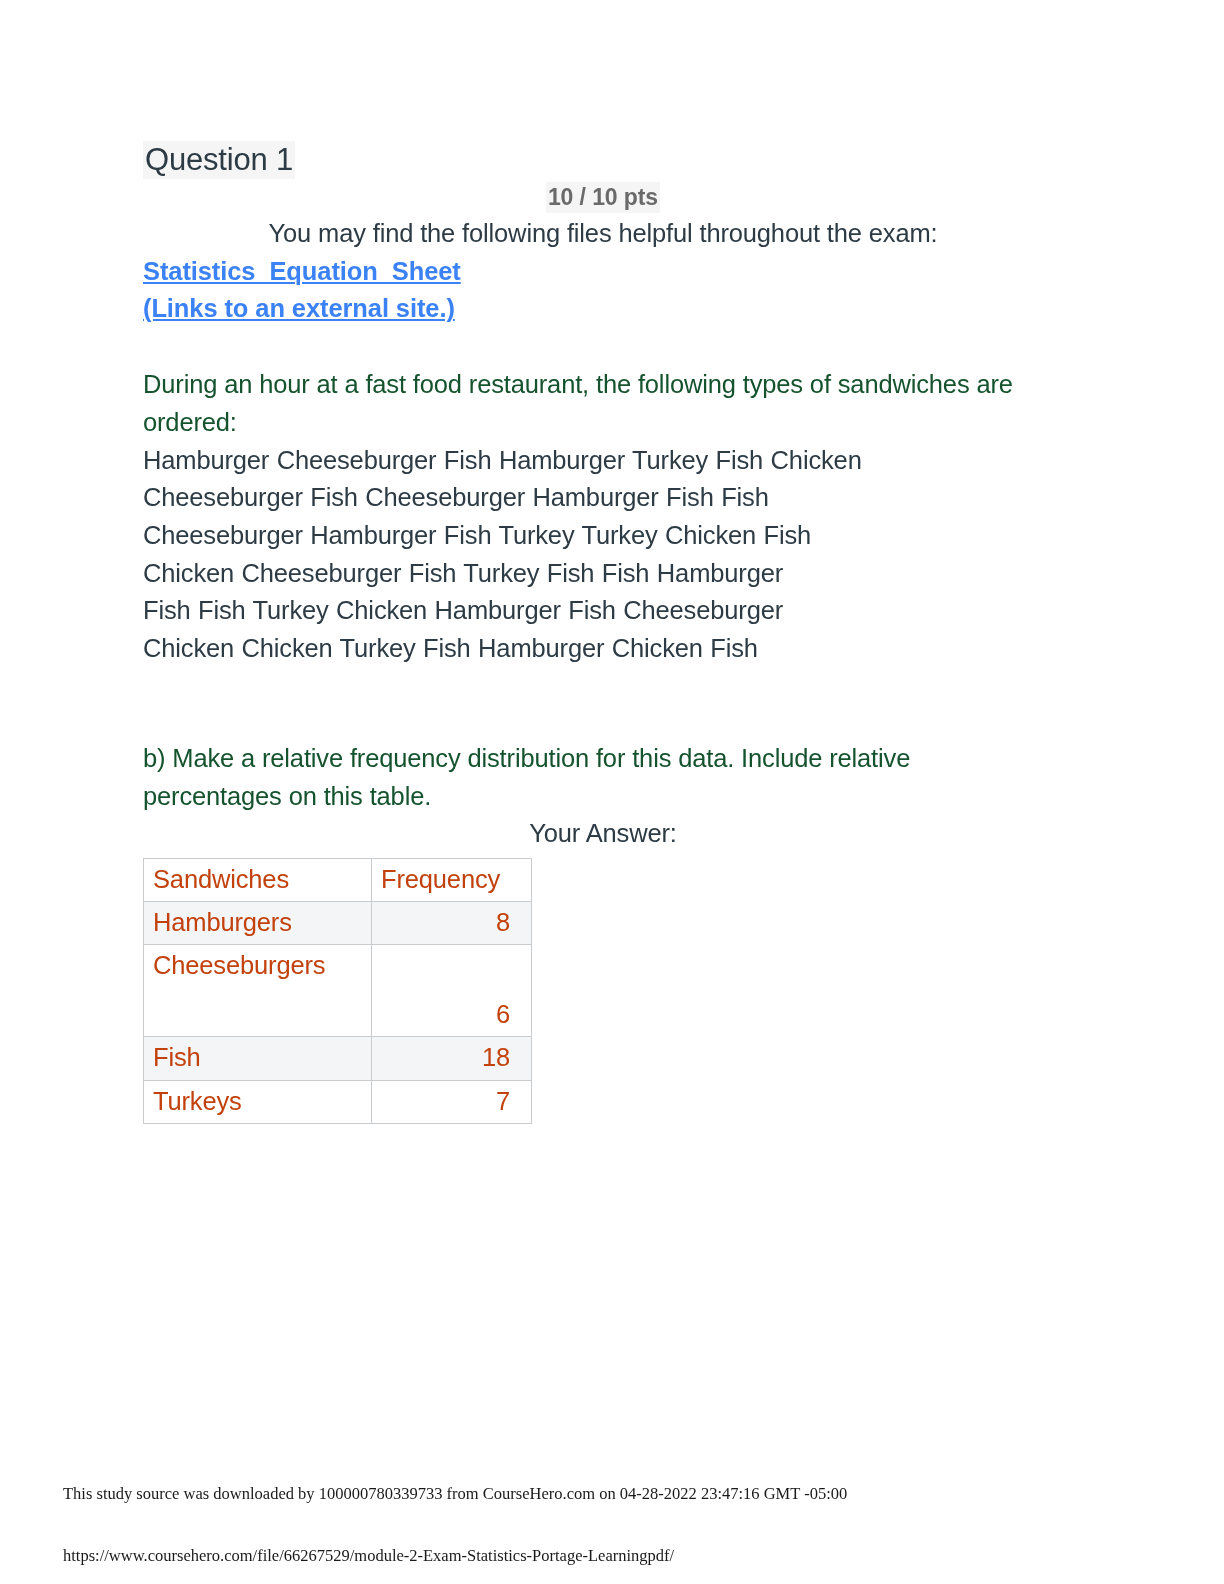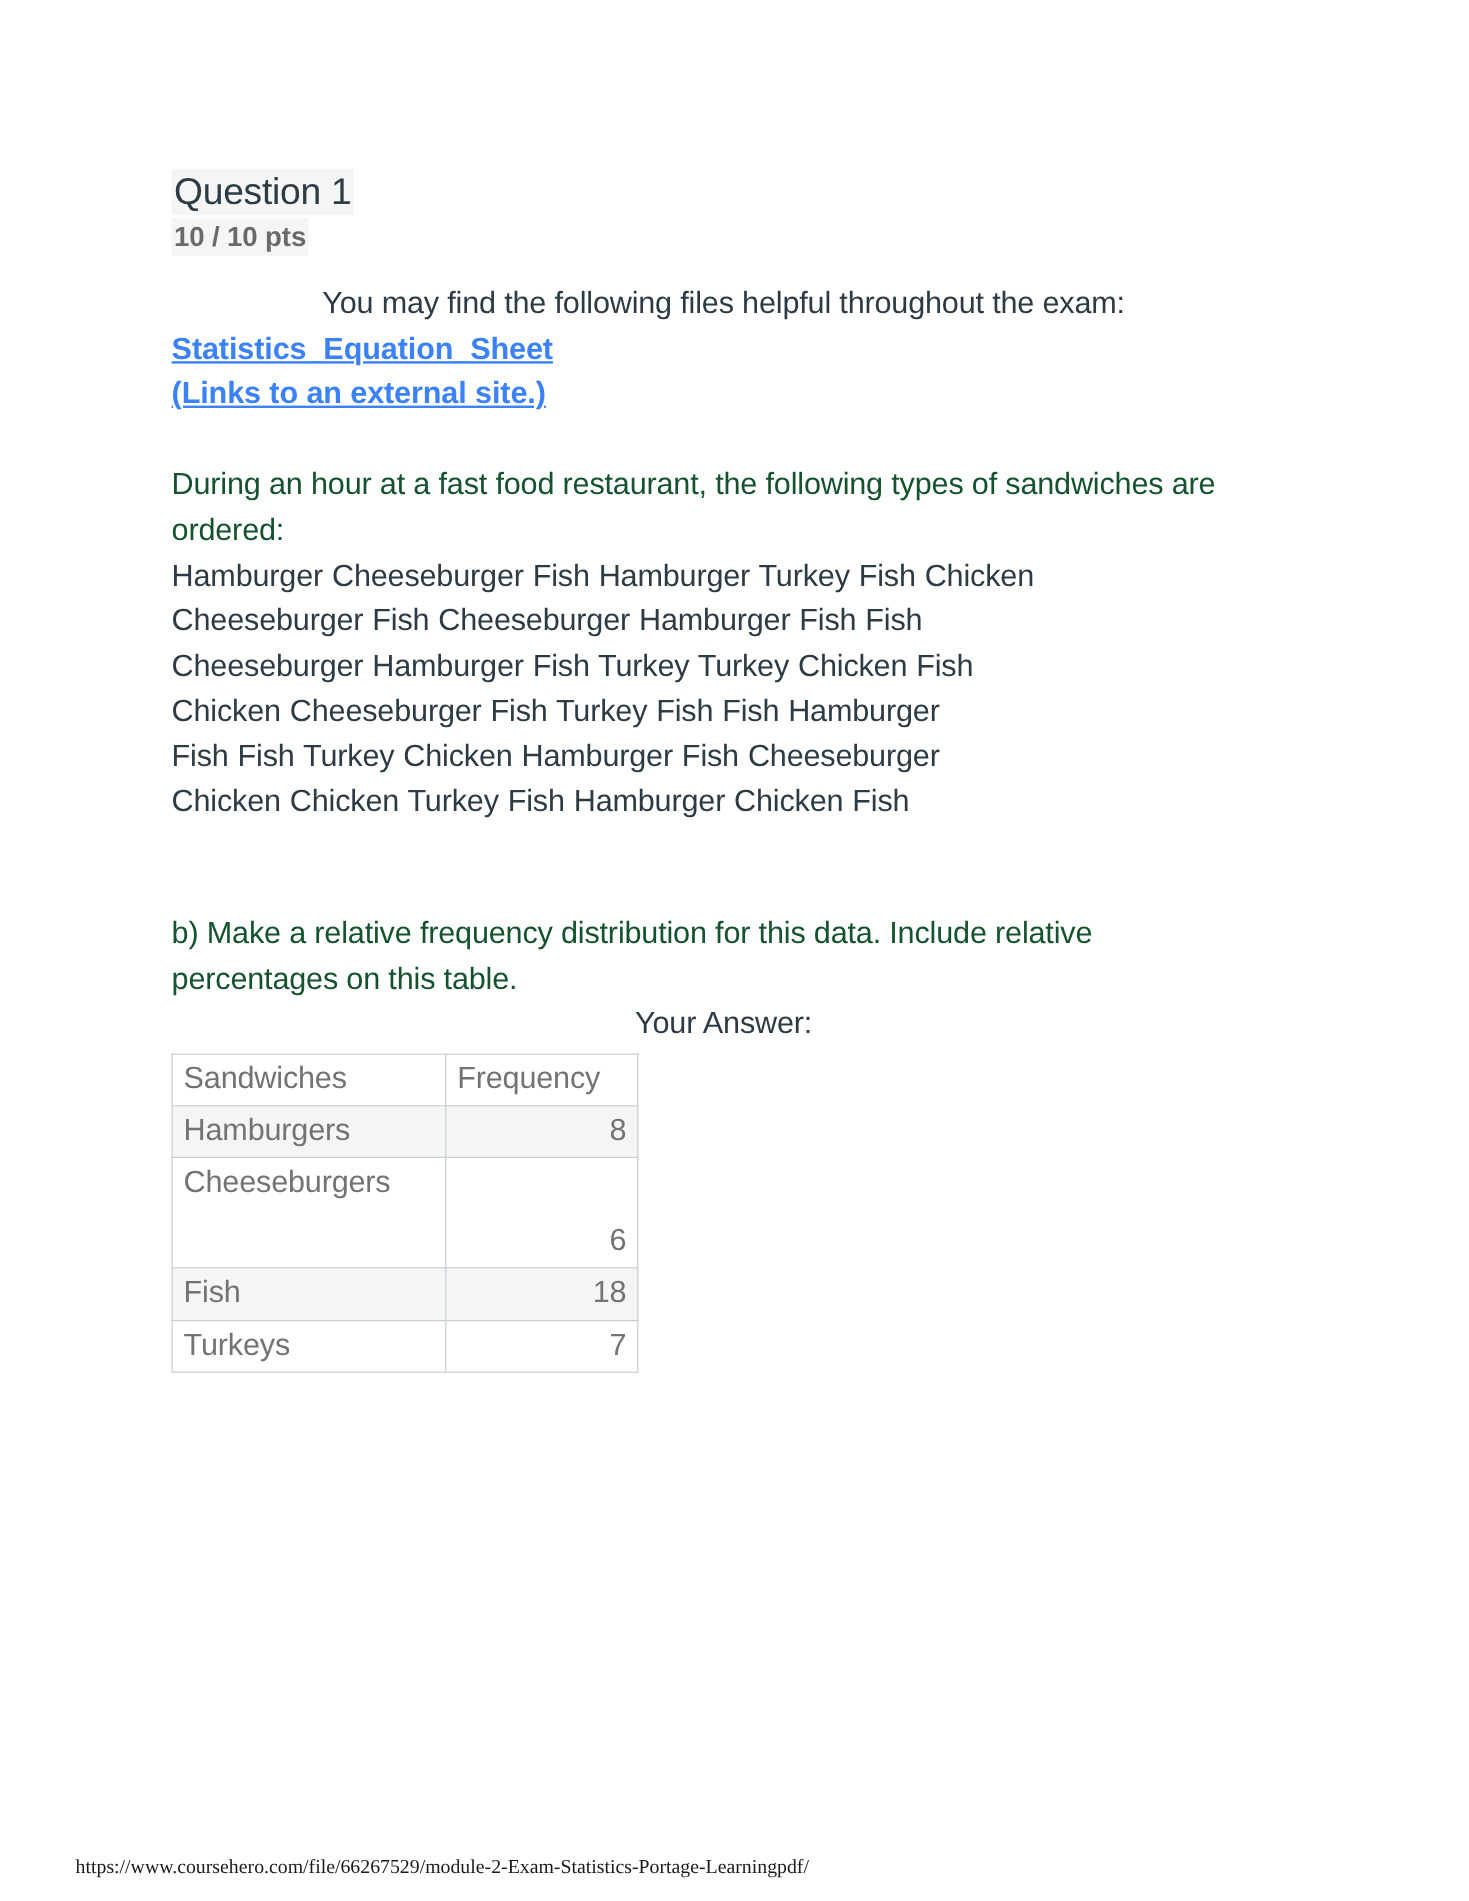--- a/index.html
+++ b/index.html
@@ -47,21 +47,21 @@
     font-weight: bold;
     color: #6A6A6A;
     line-height: 1.35;
     margin: 0 0 2px 0;
     display: inline-block;
     background: #F5F5F5;
     padding: 0 2px 0 2px;
     letter-spacing: -0.1px;
   }
   .title-row { line-height: 0; margin-bottom: 3px; }
-  .pts-row   { line-height: 0; margin-bottom: 20px; }
+  .pts-row   { line-height: 0; margin-bottom: 0; text-align: center; }
 
   
   .body-line {
     font-size: 25.5px;
     color: #2D3B45;
     line-height: 1.48;
     margin: 0;
     letter-spacing: -0.15px;
     text-align: center;
   }
@@ -108,22 +108,22 @@
   
   .answer-table {
     border-collapse: collapse;
     width: 388px;
     margin-top: 5px;
     table-layout: fixed;
   }
   .answer-table td {
     border: 1px solid #C8CCCF;
     font-size: 25.5px;
-    color: #737373;
-    padding: 4px 9px 5px 9px;
+    color: #c2410c;
+    padding: 4px 21px 5px 9px;
     line-height: 1.3;
     letter-spacing: -0.15px;
     vertical-align: top;
   }
   .answer-table td.num {
     text-align: right;
     vertical-align: bottom;
   }
   .answer-table col.c1 { width: 228px; }
   .answer-table col.c2 { width: 160px; }
@@ -206,15 +206,16 @@
         </tr>
         <tr>
           <td>Turkeys</td>
           <td class="num">7</td>
         </tr>
       </tbody>
     </table>
 
   </div>
 
+  <div class="footer footer-note">This study source was downloaded by 100000780339733 from CourseHero.com on 04-28-2022 23:47:16 GMT -05:00</div>
   <div class="footer footer-url">https://www.coursehero.com/file/66267529/module-2-Exam-Statistics-Portage-Learningpdf/</div>
 
 </div>
 
 </body></html>

